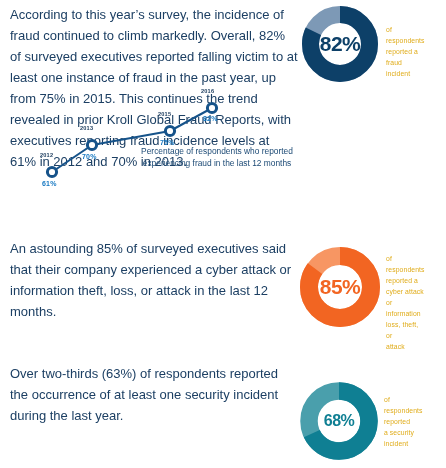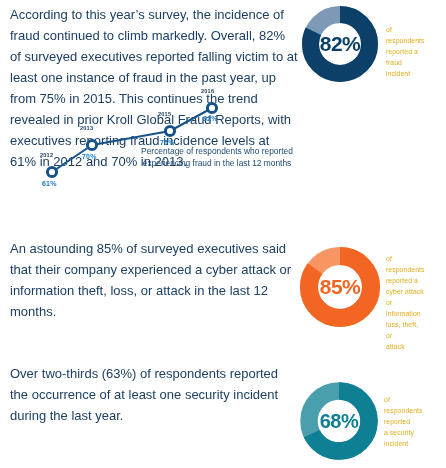--- a/index.html
+++ b/index.html
@@ -146,19 +146,19 @@
 <div class="section" style="left:10px;top:363px;">
   <p class="sect-body">Over two-thirds (63%) of respondents reported the occurrence of at least one security incident during the last year.</p>
 </div>
 
 <div class="donut-row" style="left:300px;top:382px;">
   <div class="donut" style="width:78px;height:78px;">
     <svg width="78" height="78" viewBox="0 0 78 78">
       <circle cx="39" cy="39" r="30" fill="none" stroke="#4a9fac" stroke-width="17.5"></circle>
       <circle class="donut-arc" cx="39" cy="39" r="30" fill="none" stroke="#0f7f93" stroke-width="17.5" transform="rotate(-90 39 39)" stroke-dasharray="128.17698026646354 60.31857894892403"></circle>
     </svg>
-    <div class="donut-center" style="font-size:20px;color:#0f7f93;">68%</div>
+    <div class="donut-center" style="font-size:16px;color:#0f7f93;">68%</div>
   </div>
   <div class="donut-label" style="left:84px;top:12px;color:#e0ac1a;">of respondents
 reported
 a security
 incident</div>
 </div>
 
 </body></html>

